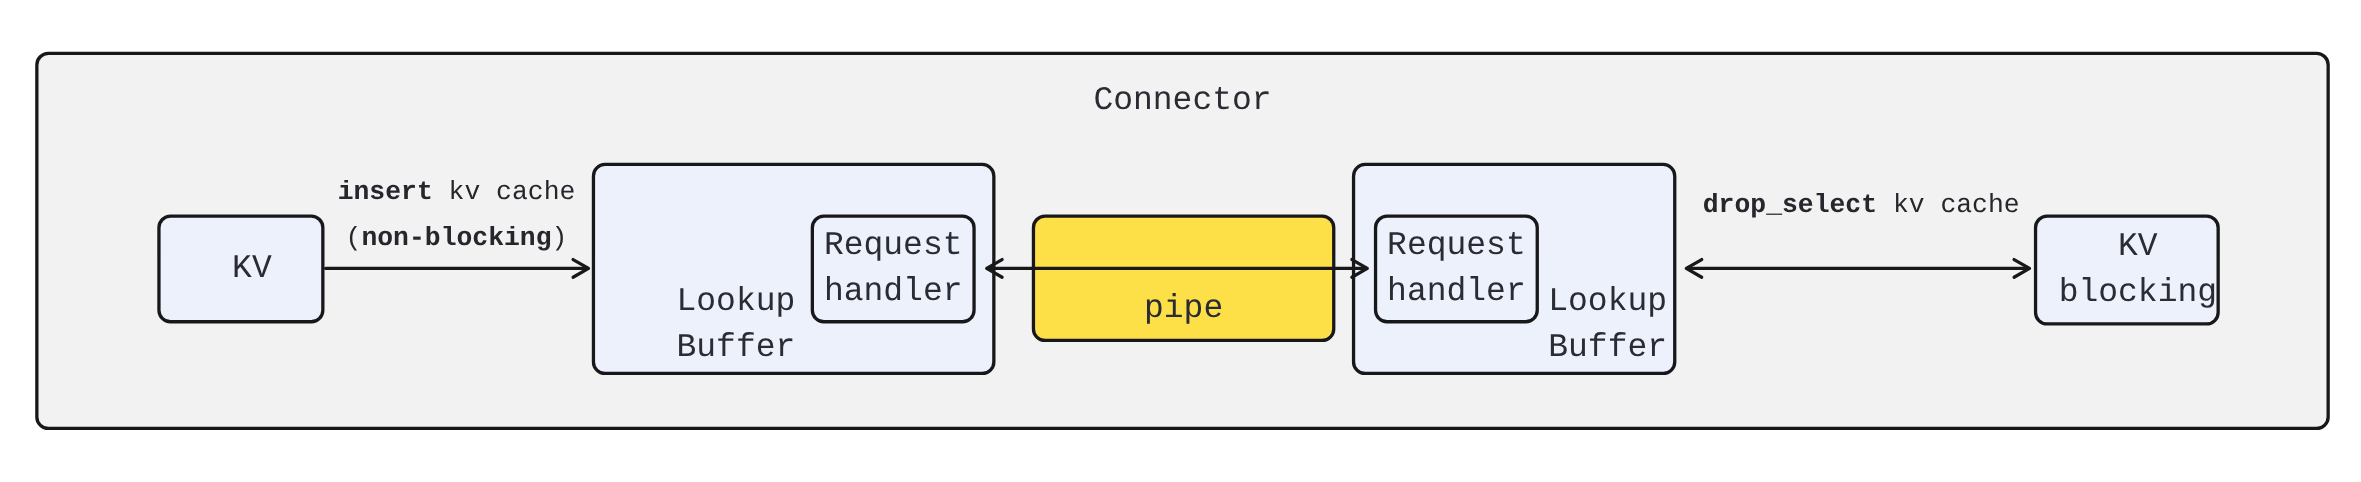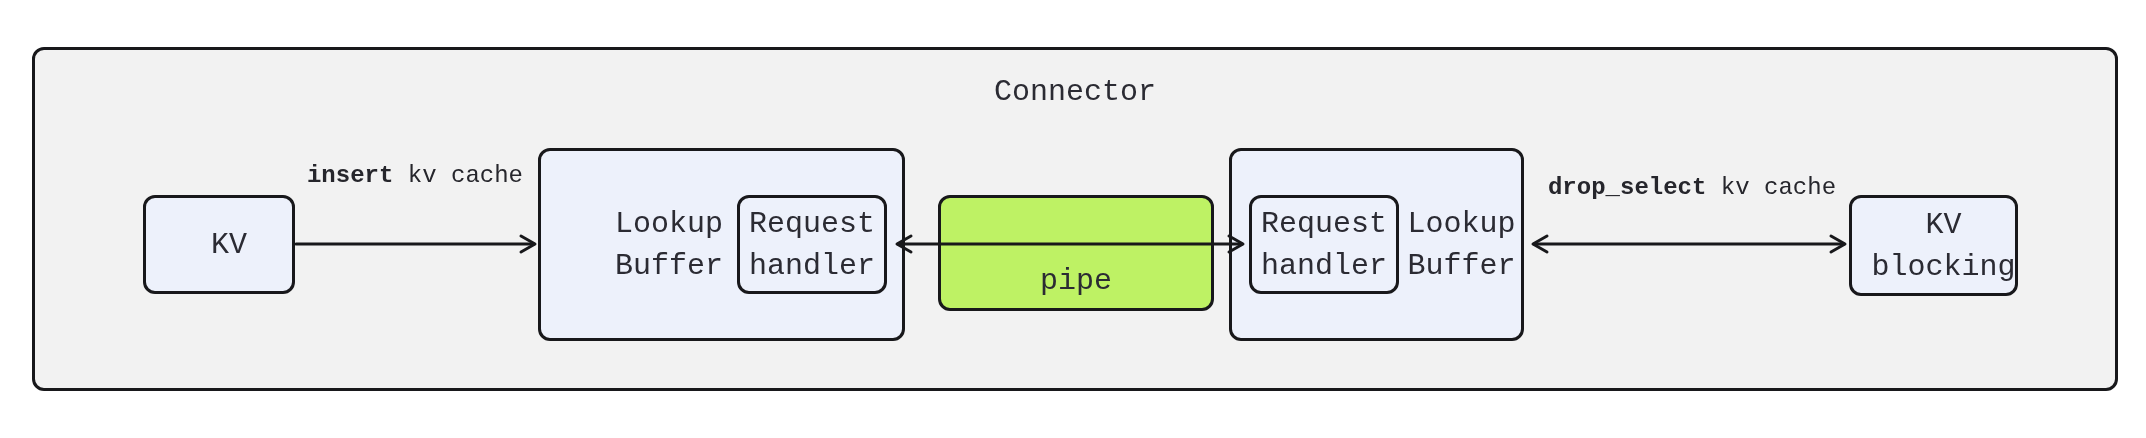--- a/index.html
+++ b/index.html
@@ -44,21 +44,21 @@
     line-height: 42px;
     white-space: nowrap;
     padding-left: 20px;
   }
   .kv-producer { left: 143px; top: 195px; width: 152px; height: 99px; }
   .kv-consumer { left: 1849px; top: 195px; width: 169px; height: 101px; }
   .buffer-left  { left: 538px;  top: 148px; width: 367px; height: 193px; }
   .buffer-right { left: 1229px; top: 148px; width: 295px; height: 193px; }
   .buffer-label {
     position: absolute; top: 0; bottom: 0;
-    display: flex; align-items: center; justify-content: center;
+    display: flex; align-items: flex-end; justify-content: center;
     text-align: center; white-space: nowrap;
   }
   .buffer-label.pos-left  { left: 60px; width: 136px; }
   .buffer-label.pos-right { left: 170px; right: 0; }
   .handler {
     position: absolute;
     box-sizing: border-box;
     width: 150px; height: 99px;
     top: 44px;
     background: #edf1fb;
@@ -67,21 +67,21 @@
     display: flex; align-items: center; justify-content: center;
     text-align: center;
   }
   .handler.pos-right-side { left: 196px; }
   .handler.pos-left-side  { left: 17px; }
   .pipe {
     position: absolute;
     left: 938px; top: 195px;
     width: 276px; height: 116px;
     box-sizing: border-box;
-    background: #bef264;
+    background: #fde047;
     border: 3px solid #18181b;
     border-radius: 12px;
     display: flex;
     align-items: flex-end;
     justify-content: center;
     padding-bottom: 6px;
     font-size: 30px;
     line-height: 42px;
   }
   .edge-label {
@@ -160,20 +160,21 @@
 
   <div class="node kv-consumer">
     <div>
       <span>KV</span><br>
       <span>blocking</span>
     </div>
   </div>
 
   <div class="edge-label edge-label-insert">
     <div><b>insert</b><span> kv cache</span></div>
+    <div><span>(</span><b>non-blocking</b><span>)</span></div>
   </div>
 
   <div class="edge-label edge-label-drop">
     <div><b>drop_select</b><span> kv cache</span></div>
   </div>
 
   <svg class="arrows" width="2146" height="438" viewBox="0 0 2146 438">
 
     <g>
       <line x1="296" y1="244" x2="534" y2="244"></line>

